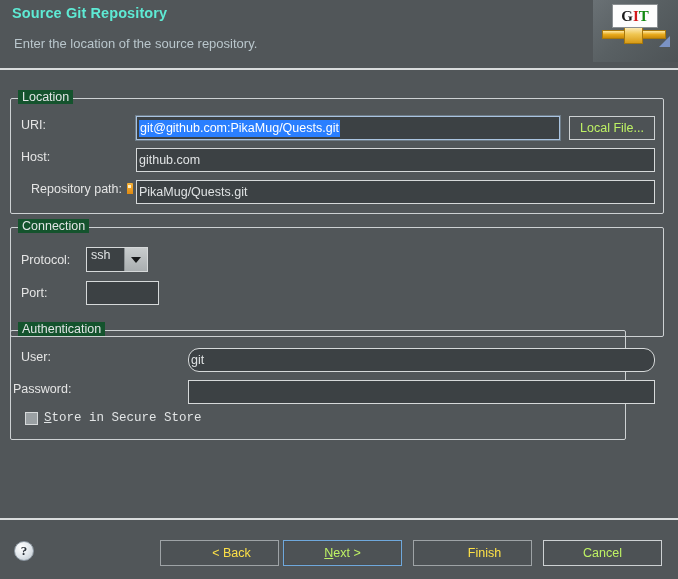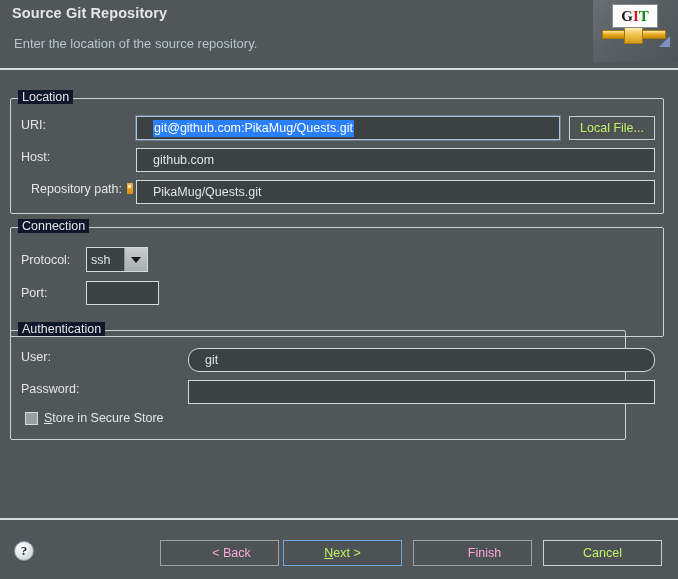--- a/index.html
+++ b/index.html
@@ -25,21 +25,21 @@
     border-bottom: 2px solid #d9dcdd;
     box-sizing: border-box;
     overflow: hidden;
   }
   .header-title {
     position: absolute;
     left: 12px;
     top: 5px;
     font-size: 14.5px;
     font-weight: bold;
-    color: #e5e5e5;
+    color: #5eead4;
     letter-spacing: 0.1px;
   }
   .header-subtitle {
     position: absolute;
     left: 14px;
     top: 36px;
     font-size: 13px;
     color: #b9c6cc;
   }
   .header-logo {
@@ -117,21 +117,21 @@
     position: absolute;
     border: 1px solid #cdd1d3;
     border-radius: 2px;
     box-sizing: border-box;
   }
   .group-title {
     position: absolute;
     top: -9px;
     left: 7px;
     padding: 0 4px;
-    background: #0f172a;
+    background: #14532d;
     font-size: 12.5px;
     color: #e2e5e6;
     white-space: nowrap;
   }
 
   #group-location { left: 10px; top: 26px; width: 654px; height: 116px; }
   #group-connection { left: 10px; top: 155px; width: 654px; height: 110px; }
   #group-authentication { left: 10px; top: 258px; width: 616px; height: 110px; }
 
   .row {
@@ -144,21 +144,21 @@
     color: #e5e5e5;
     white-space: nowrap;
   }
 
   .textfield {
     box-sizing: border-box;
     background: #3c4144;
     border: 1px solid #d6d9da;
     height: 24px;
     line-height: 22px;
-    padding: 0 16px;
+    padding: 0 2px;
     font-size: 12.5px;
     color: #e0e3e4;
     font-family: "Liberation Sans", sans-serif;
     white-space: nowrap;
     overflow: hidden;
   }
   .textfield.focused {
     border: 1px solid #a9c3e0;
     outline: 1px solid #6e7c88;
   }
@@ -201,21 +201,20 @@
 
   
   .combo {
     position: relative;
     box-sizing: border-box;
     width: 62px;
     height: 25px;
     background: #3c4144;
     border: 1px solid #d6d9da;
     display: flex;
-    align-items: center;
   }
   .combo-value {
     font-size: 12.5px;
     color: #e0e3e4;
     padding-left: 4px;
   }
   .combo-arrow-box {
     position: absolute;
     right: 0;
     top: 0;
@@ -234,20 +233,21 @@
     border-top: 6px solid #17191a;
   }
 
   
   .checkrow {
     position: absolute;
     left: 14px;
     top: 80px;
     display: flex;
     align-items: center;
+    font-family: Liberation Mono, monospace;
   }
   .checkbox {
     width: 13px;
     height: 13px;
     box-sizing: border-box;
     background: #9aa0a3;
     border: 1px solid #d6d9da;
     margin-right: 6px;
   }
   .check-label {
@@ -285,21 +285,21 @@
     color: #2a3138;
     font-family: "Liberation Serif", serif;
   }
   .footer-btn {
     position: absolute;
     top: 540px;
     width: 119px;
     height: 26px;
   }
   .footer-btn.disabled {
-    color: #f9a8d4;
+    color: #fde047;
     border-color: #9ea3a6;
     padding-left: 24px;
   }
   .footer-btn.focused {
     border: 1px solid #6fa8dc;
     box-shadow: inset 0 0 0 1px #4a4f52;
   }
   #btn-back   { left: 160px; }
   #btn-next   { left: 283px; }
   #btn-finish { left: 413px; }
@@ -372,21 +372,21 @@
   </div>
 
   <div class="group" id="group-authentication">
     <div class="group-title">Authentication</div>
 
     <div class="row" style="left:10px; top:19px;">
       <span class="field-label" style="width:165px;">User:</span>
     </div>
     <div class="textfield" style="position:absolute; left:177px; top:17px; width:467px;border-radius:11px;">git</div>
 
-    <div class="row" style="left:10px; top:51px;">
+    <div class="row" style="left:2px; top:51px;">
       <span class="field-label" style="width:165px;">Password:</span>
     </div>
     <div class="textfield" style="position:absolute; left:177px; top:49px; width:467px;"></div>
 
     <div class="checkrow">
       <span class="checkbox"></span>
       <span class="check-label"><span class="mn">S</span><span>tore in Secure Store</span></span>
     </div>
   </div>
 

